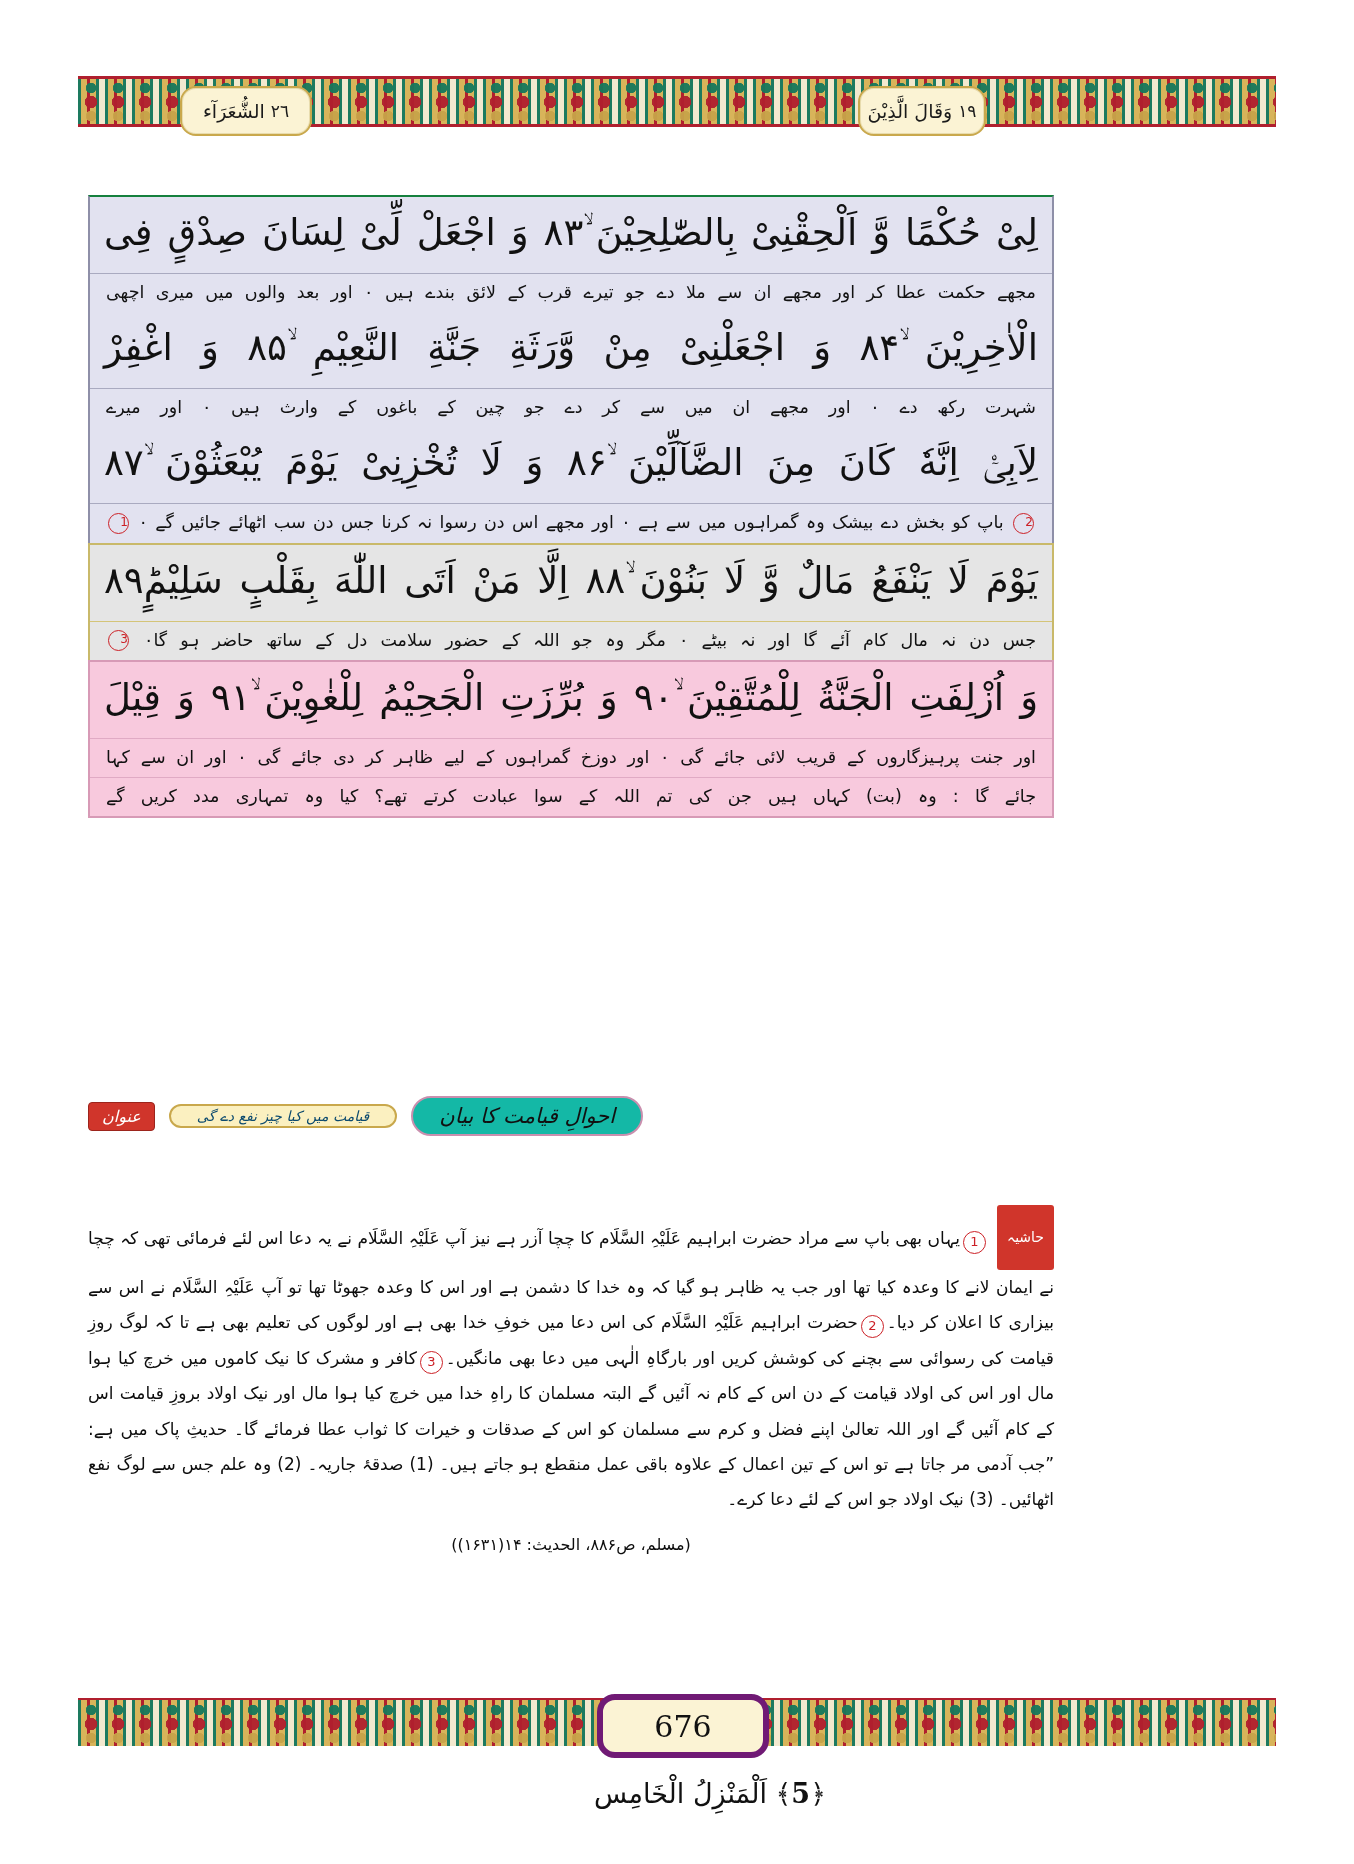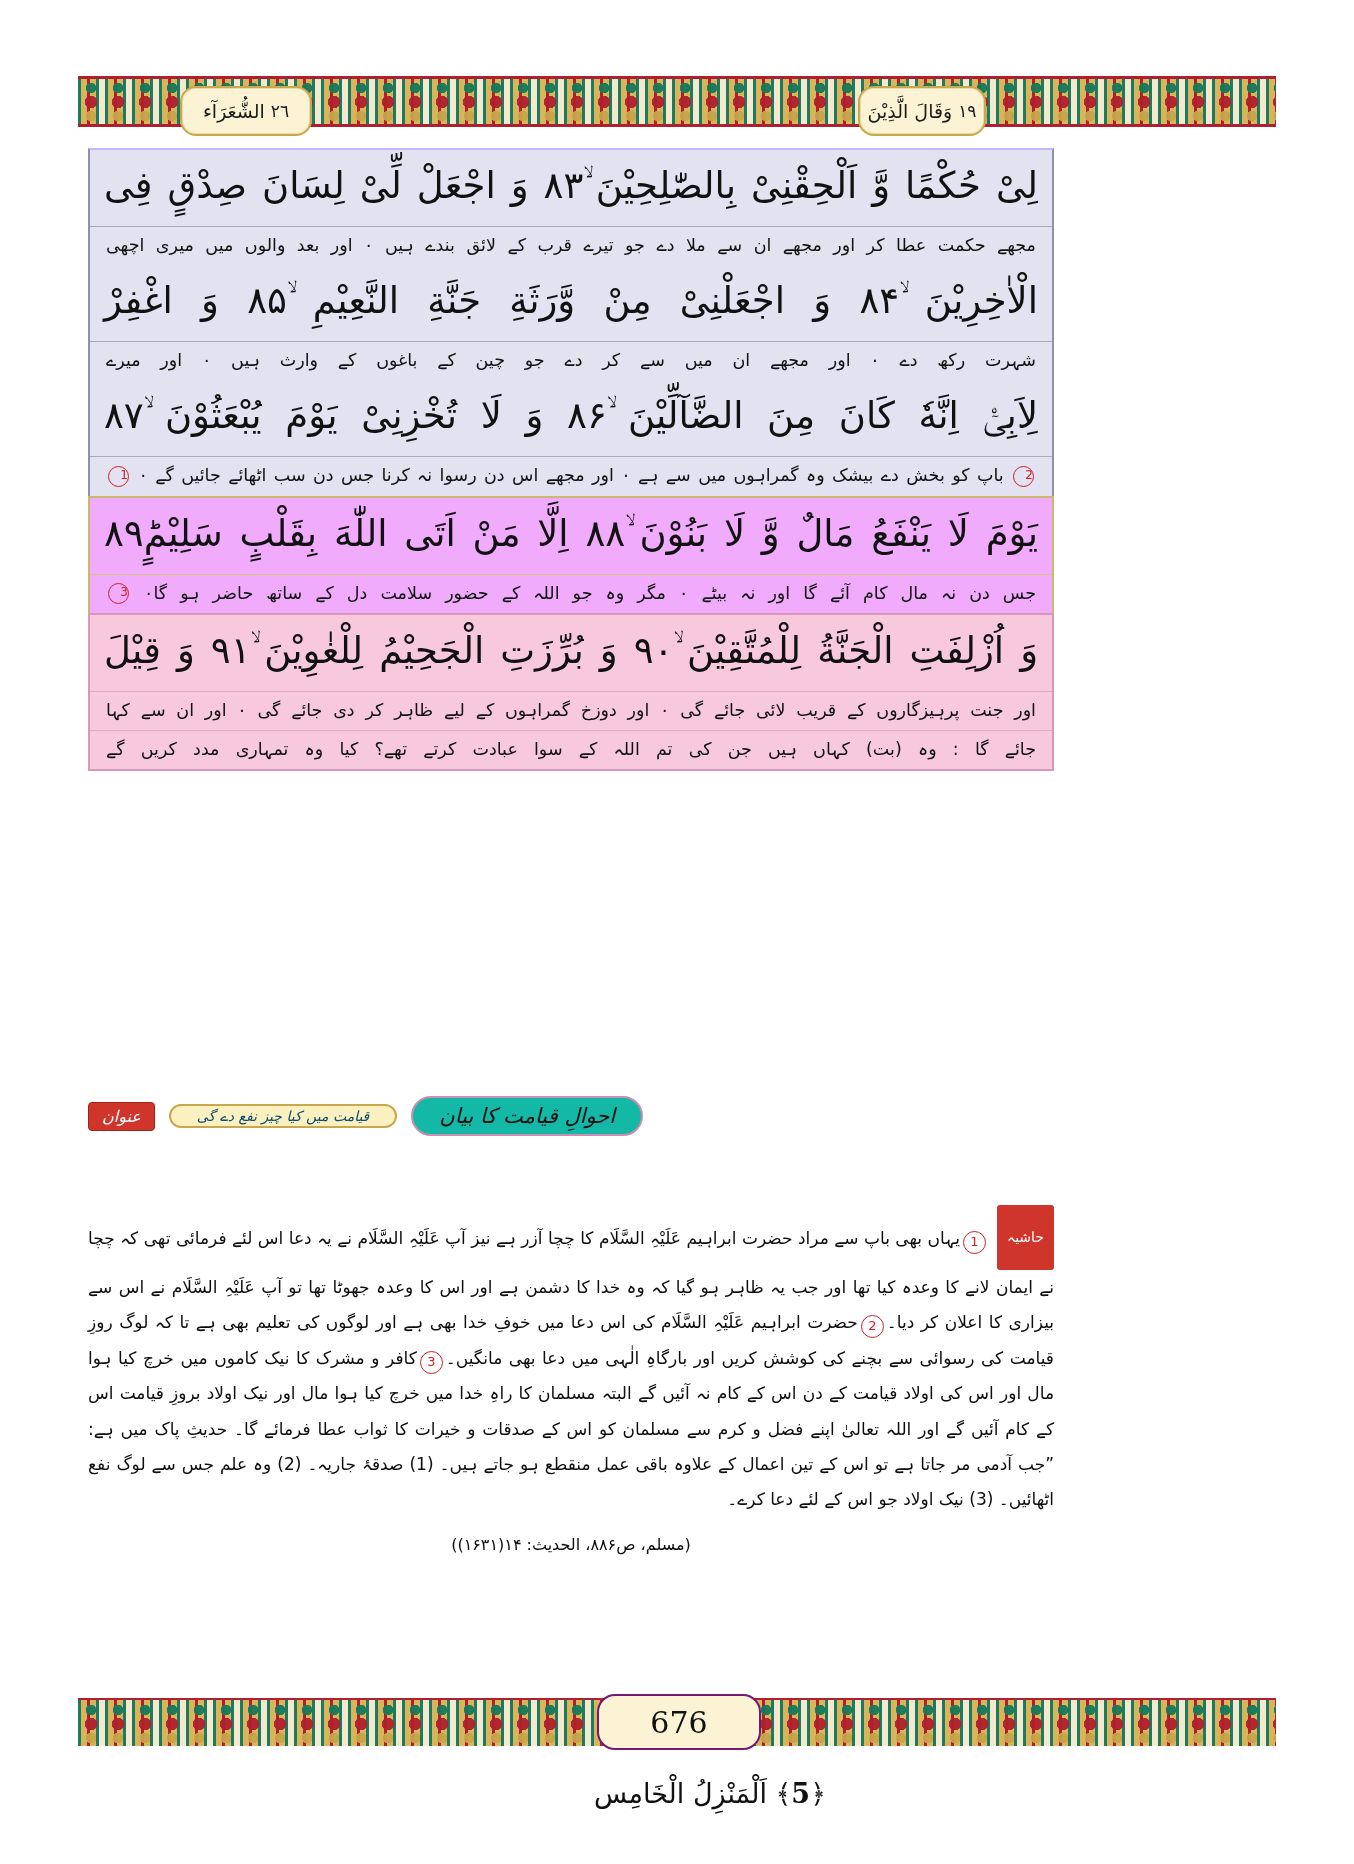--- a/index.html
+++ b/index.html
@@ -86,29 +86,29 @@
     font-size:17.5px;
     line-height:1.5;
     color:#111111;
     padding:5px 16px 7px 16px;
     white-space:nowrap;
     overflow:hidden;
     border-top:1px solid #9b9cb4;
   }
   
   .grp-lav .arabic,.grp-lav .urdu{background:#e2e2f0;}
-  .grp-yel .arabic,.grp-yel .urdu{background:#f0abfc;}
+  .grp-yel .arabic,.grp-yel .urdu{background:#e5e5e5;}
   .grp-pnk .arabic,.grp-pnk .urdu{background:#f8c9dd;}
   .grp-lav{border-color:#8e8fa8;}
   .grp-yel{border-color:#c9b96a;}
   .grp-pnk{border-color:#d79ab6;}
   .grp-lav .urdu{border-top-color:#a9aac0;}
   .grp-yel .urdu{border-top-color:#d4c478;}
   .grp-pnk .urdu{border-top-color:#e0aac4;}
-  .top-edge{border-top:2px solid #c4b5fd;}
+  .top-edge{border-top:2px solid #15803d;margin-top:47px;}
   .top-edge-y{border-top:2px solid #c9b96a;}
   .top-edge-p{border-top:2px solid #d79ab6;}
   .bot-edge{border-bottom:2px solid #d79ab6;}
 
   .fnmark{
     display:inline-block;
     width:19px;height:19px;
     border:1.6px solid #cc2026;
     border-radius:50%;
     color:#cc2026;
@@ -189,21 +189,21 @@
     font-size:16px;
   }
 
   
   .orn-bot{left:78px;top:1700px;width:1198px;}
   .page-num-badge{
     position:absolute;
     left:597px;top:1694px;
     width:160px;height:52px;
     background:#fbf3d4;
-    border:2px solid #701a75;
+    border:6px solid #701a75;
     border-radius:18px;
     display:flex;align-items:center;justify-content:center;
     font-family:"DejaVu Serif","Liberation Serif",serif;
     font-size:30px;color:#111;
   }
   .manzil{
     position:absolute;left:0;top:1778px;width:1354px;
     text-align:center;
     direction:rtl;
     font-family:"DejaVu Sans","Liberation Sans",sans-serif;

